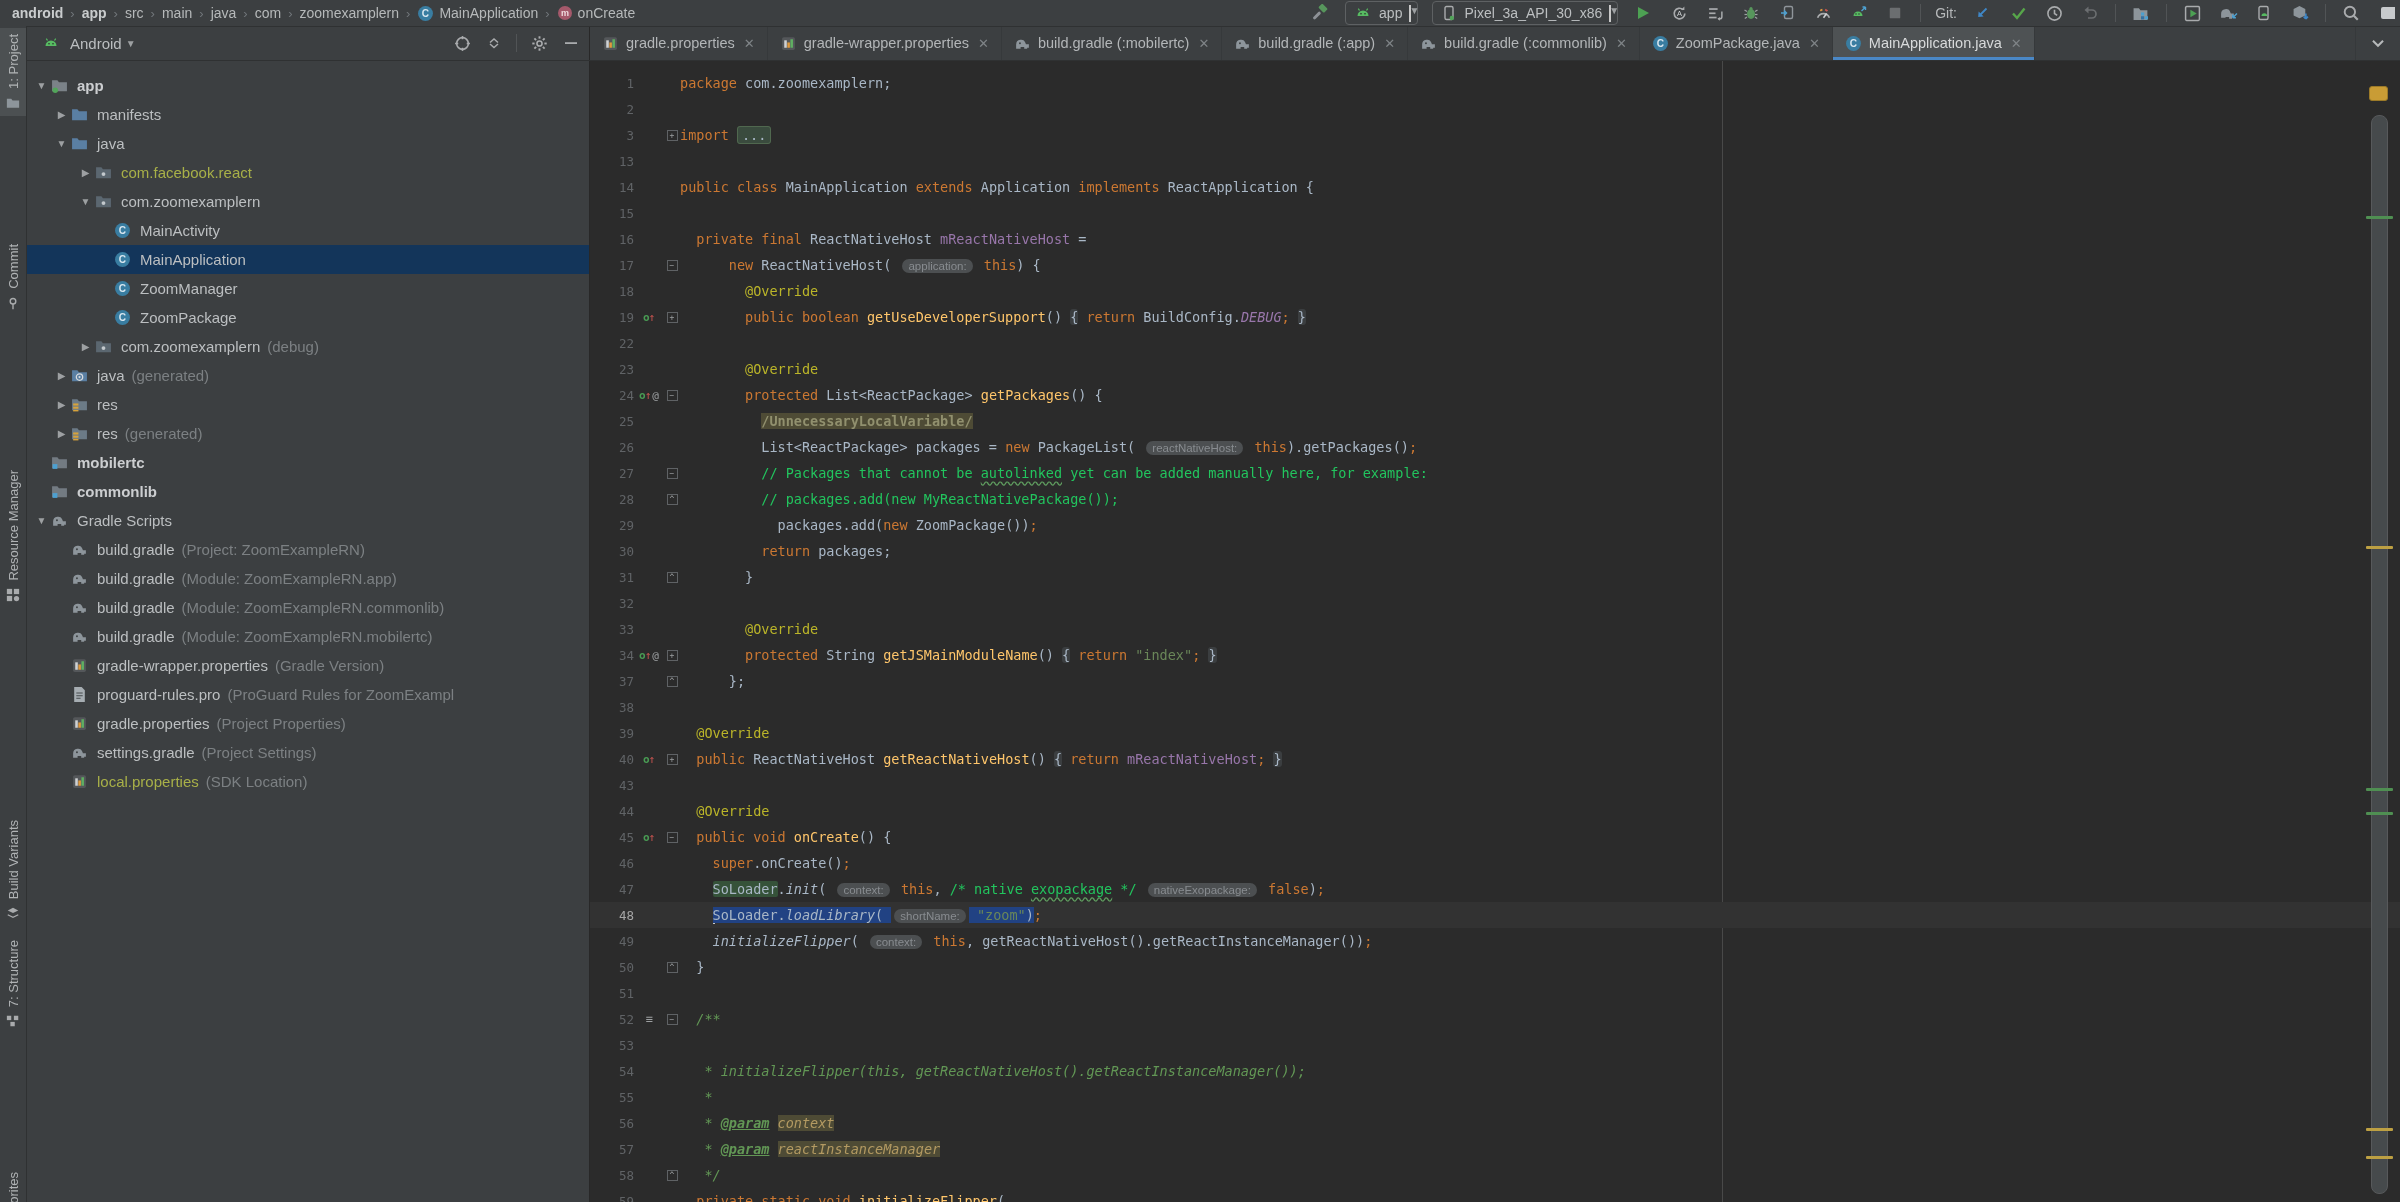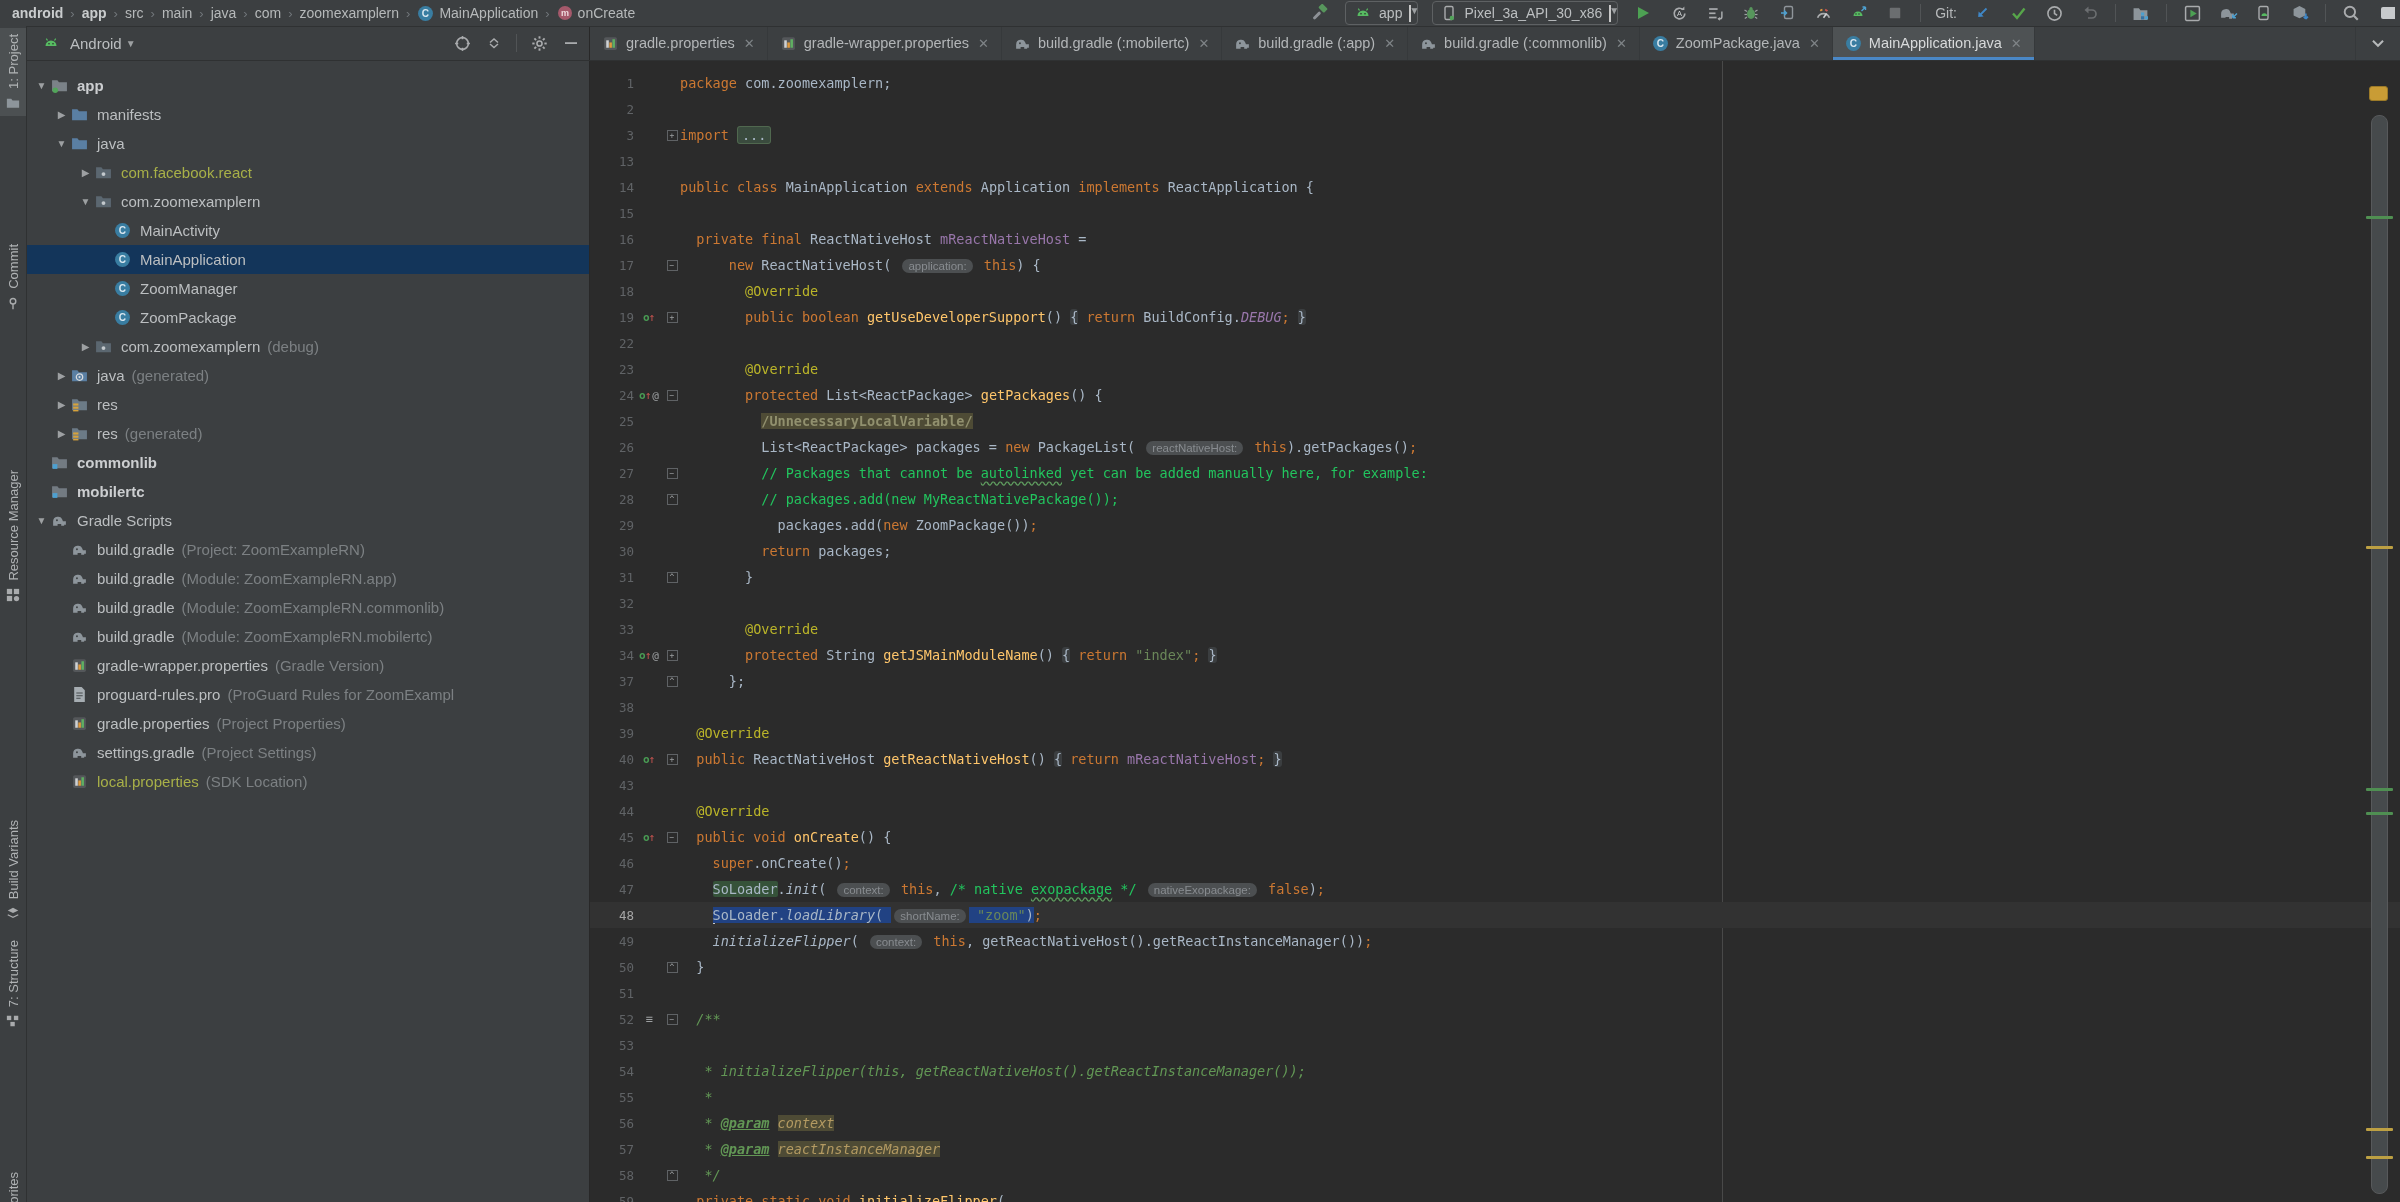--- a/index.html
+++ b/index.html
@@ -685,30 +685,30 @@
       <span class="tlab">res</span>
       <span class="annot">(generated)</span>
     </div>
     <div class="trow" style="padding-left: 25px;">
       <span class="ticon">
         <svg width="17" height="17" viewBox="0 0 16 16">
           <path d="M1 3h5l1.5 2H15v8.5H1z" fill="#737b82"></path>
           <rect x="1.5" y="9.5" width="4.5" height="4.5" fill="#4da0d0"></rect>
         </svg>
       </span>
-      <span class="tlab bold">commonlib</span>
+      <span class="tlab bold">mobilertc</span>
     </div>
     <div class="trow" style="padding-left: 25px;">
       <span class="ticon">
         <svg width="17" height="17" viewBox="0 0 16 16">
           <path d="M1 3h5l1.5 2H15v8.5H1z" fill="#737b82"></path>
           <rect x="1.5" y="9.5" width="4.5" height="4.5" fill="#4da0d0"></rect>
         </svg>
       </span>
-      <span class="tlab bold">mobilertc</span>
+      <span class="tlab bold">commonlib</span>
     </div>
     <div class="trow" style="padding-left: 6px;">
       <span class="arr">▼</span>
       <span class="ticon">
         <svg width="17" height="17" viewBox="0 0 16 16">
           <path d="M2 13v-4a4.5 4.5 0 0 1 8.8-1.4l.4 1H14v3.4h-1.6V13h-2.8v-1.6H6.2V13z" fill="#8d959b"></path>
           <circle cx="5.6" cy="7.8" r=".9" fill="#3c3f41"></circle>
         </svg>
       </span>
       <span class="tlab">Gradle Scripts</span>

